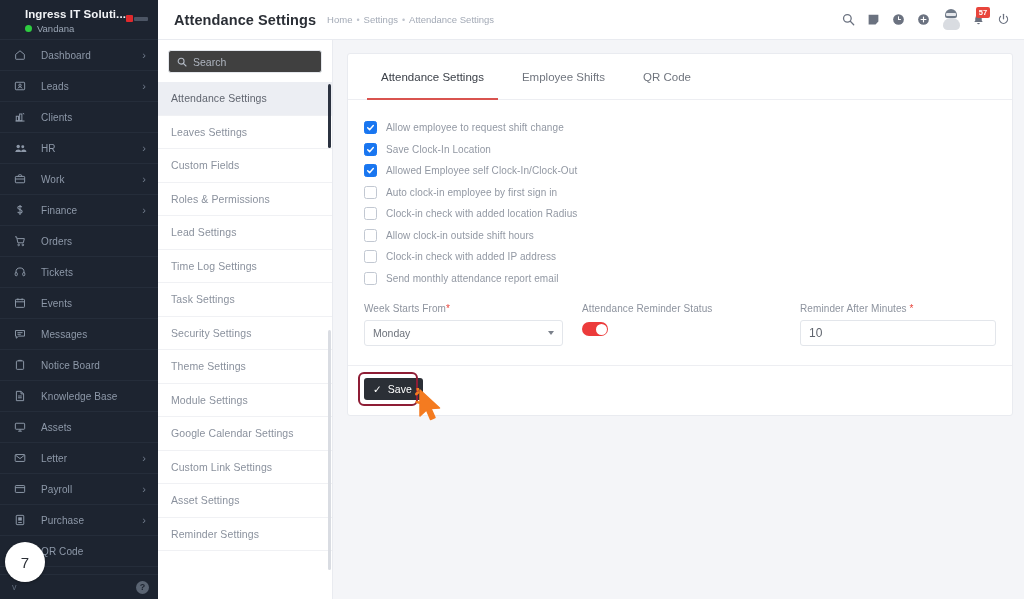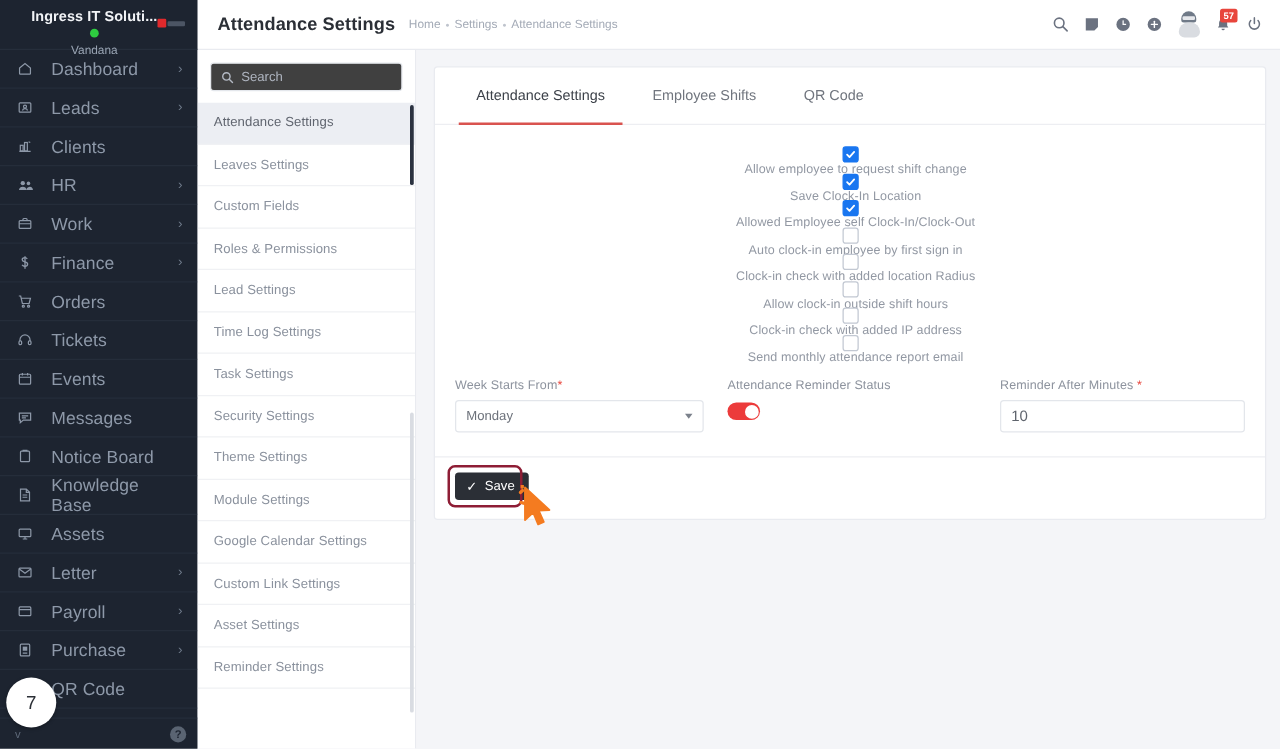--- a/index.html
+++ b/index.html
@@ -19,21 +19,21 @@
     position: relative;
     overflow: hidden;
   }
   .brand {
     height: 40px; padding: 5px 10px 0 12px;
     display: flex; align-items: flex-start; justify-content: flex-end;
     border-bottom: 1px solid #262e3b;
   }
   .brand-left { display: flex; flex-direction: column; gap: 2px; padding-top: 3px; }
   .brand-name { color: #f2f4f7; font-size: 11.5px; font-weight: bold; letter-spacing: .1px; line-height: 13px; }
-  .brand-user { display: flex; align-items: center; gap: 5px; flex-direction: column; }
+  .brand-user { display: flex; align-items: center; gap: 5px; }
   .dot-online { width: 7px; height: 7px; border-radius: 50%; background: #2ecc40; display: inline-block; }
   .brand-user-name { color: #9aa5b4; font-size: 9.5px; }
   .brand-logo {
     margin-top: 10px; display: flex; align-items: center; gap: 1px;
   }
   .brand-logo .lg-red { width: 7px; height: 7px; background: #e0292c; border-radius: 1px; }
   .brand-logo .lg-gray { width: 14px; height: 4px; background: #4c5564; border-radius: 1px; }
 
   .nav { list-style: none; }
   .nav-item {
@@ -41,21 +41,21 @@
     height: 31px; padding: 0 12px 0 14px;
     border-bottom: 1px solid #252d3a;
     cursor: pointer;
     position: relative;
   }
   .nav-icon {
     width: 18px; flex: 0 0 18px; display: flex; align-items: center; justify-content: flex-start;
     color: #8d98a8;
   }
   .nav-icon svg { display: block; }
-  .nav-label { color: #8e99a9; font-size: 14px; flex: 1; padding-left: 9px; letter-spacing: .1px; }
+  .nav-label { color: #8e99a9; font-size: 10px; flex: 1; padding-left: 9px; letter-spacing: .1px; }
   .nav-caret { color: #707b8b; font-size: 11px; line-height: 1; }
 
   .sidebar-footer {
     position: absolute; bottom: 0; left: 0; width: 158px; height: 25px;
     background: #1d2430; border-top: 1px solid #252d3a;
     display: flex; align-items: center; justify-content: space-between;
     padding: 0 9px 0 12px;
   }
   .footer-text { color: #5f6a7a; font-size: 9px; }
   .help-icon {
@@ -163,21 +163,21 @@
     display: flex; align-items: center; cursor: pointer; position: relative;
   }
   .tab.active { color: #3c4149; }
   .tab.active::after {
     content: ""; position: absolute; left: 5px; right: 5px; bottom: 0; height: 2px;
     background: #d9534f;
   }
   .card-body { padding: 17px 16px 0 16px; }
 
   .check-list { display: flex; flex-direction: column; gap: 0; }
-  .check-row { display: flex; align-items: center; height: 21.5px; flex-direction: column; }
+  .check-row { display: flex; align-items: center; height: 21.5px; }
   .cbox {
     width: 13px; height: 13px; border-radius: 2.5px; flex: 0 0 13px;
     border: 1px solid #c2c8d2; background: #fff;
     display: flex; align-items: center; justify-content: center;
   }
   .cbox.checked { background: #1976f0; border-color: #1976f0; }
   .cbox.checked svg { color: #fff; }
   .check-label { font-size: 10px; color: #9298a3; padding-left: 9px; letter-spacing: .1px; }
 
   .form-row { display: flex; gap: 0; padding: 14px 0 0 0; }

